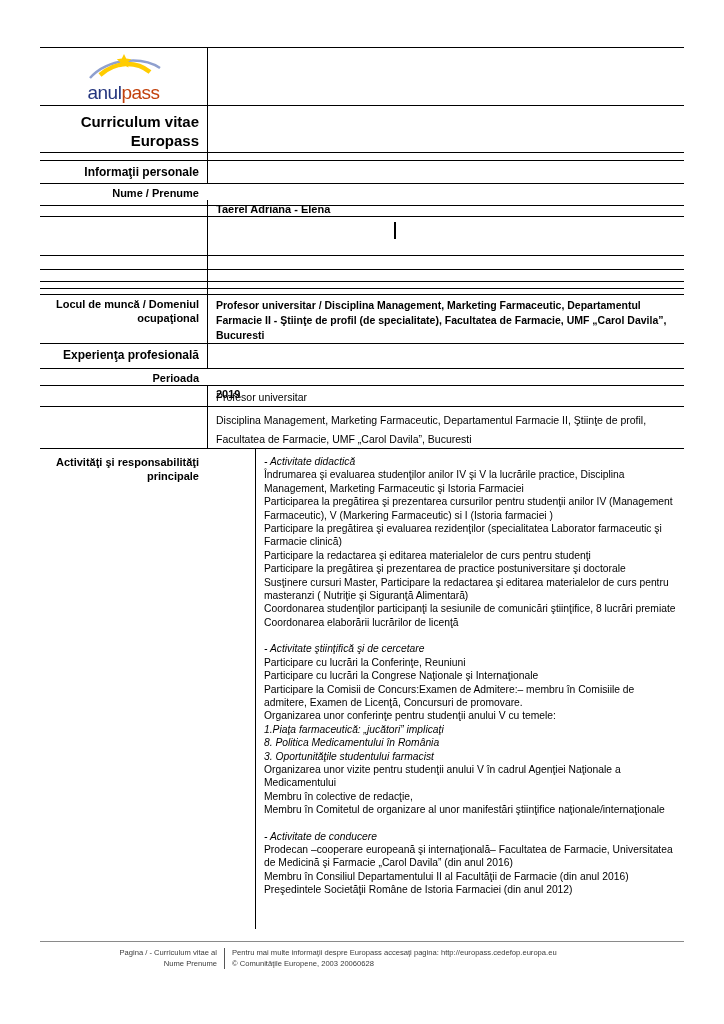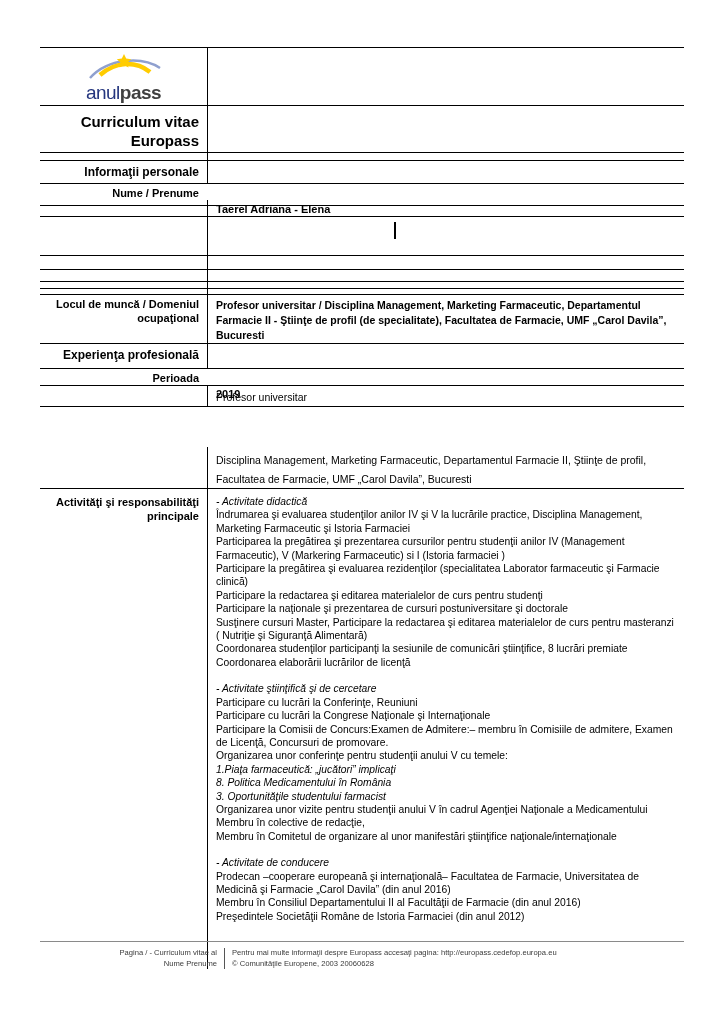--- a/index.html
+++ b/index.html
@@ -3,57 +3,57 @@
 <meta charset="utf-8">
 <style>
   * { margin:0; padding:0; box-sizing:border-box; }
   body { background:#e8e8e8; font-family:"Liberation Sans", sans-serif; }
   .page {
     position:relative; width:724px; height:1024px; background:#ffffff;
     margin:0 auto; overflow:hidden; color:#000;
   }
   .doc { position:absolute; left:40px; top:47px; width:644px; border-top:1px solid #000; }
   .row { display:flex; align-items:stretch; border-bottom:1px solid #000; }
-  .row.noline { border-bottom:none; }
+  .row.noline { border-bottom:none;gap:48px; }
   .cl { flex:0 0 167px; width:167px; text-align:right; padding:2px 8px 2px 2px; }
   .cr { flex:1; border-left:1.6px solid #000; padding:2px 4px 2px 8px; position:relative; }
 
   
   .r-logo  { height:58px; }
   .r-title { height:47px; }
   .r-gap1  { height:8px;  }
   .r-pers  { height:23px; }
   .r-name  { height:22px; }
   .r-e1 { height:11px; } .r-e2 { height:39px; } .r-e3 { height:14px; }
   .r-e4 { height:12px; } .r-e5 { height:7px;  } .r-e6 { height:6px;  }
   .r-work { height:49px; }
   .r-exp  { height:25px; }
   .r-per  { height:17px; }
   .r-pos1 { height:21px; }
-  .r-pos2 { height:42px;margin-top:40px; }
+  .r-pos2 { height:42px; }
   .r-act  { min-height:480px; }
 
   
   .title-txt { font-weight:bold; font-size:15px; line-height:19px; padding-top:6px; }
   .sec-head  { font-weight:bold; font-size:12px; padding-top:4px; }
   .lbl       { font-weight:bold; font-size:11px; line-height:14px; padding-top:2px; }
   .val-bold  { font-weight:bold; font-size:11px; padding-top:3px;margin-top:16px; }
   .work-val  { font-weight:bold; font-size:10.5px; line-height:15px; padding-top:3px; }
   .pos-line  { font-weight:normal; font-size:10.5px; line-height:15px; padding-top:4px; }
   .act-body  { font-size:10.3px; line-height:13.4px; padding-top:6px; padding-right:6px; }
   .act-body .it { font-style:italic; }
   .act-body .blank { height:13px; }
   .act-lbl { padding-top:6px; }
 
   
   .logo-cell { display:flex; align-items:center; justify-content:center; padding:2px 0; }
   .logo { text-align:center; }
   .logo-text { font-size:19px; letter-spacing:-0.5px; line-height:16px; margin-top:-3px; }
   .lt-euro { color:#24357e; font-weight:normal; }
-  .lt-pass { color:#404040; font-weight:bold; }
+  .lt-pass { color:#c2410c; font-weight:normal; }
 
   
   .caret { position:absolute; left:186px; top:5px; width:2px; height:17px; background:#000; }
 
   
   .footer-rule { position:absolute; left:40px; top:941px; width:644px; border-top:1px solid #8a8a8a; }
   .footer { position:absolute; left:40px; top:948px; width:644px; display:flex; font-size:7.6px; line-height:10.5px; color:#3a3a3a; }
   .f-left { flex:0 0 184px; text-align:right; padding-right:7px; }
   .f-right { flex:1; border-left:1px solid #555; padding-left:7px; }
 </style>
@@ -156,21 +156,21 @@
     </div>
 
     <div class="row r-act noline">
       <div class="cl lbl act-lbl">Activităţi şi responsabilităţi principale</div>
       <div class="cr act-body">
         <div class="it">-    Activitate didactică</div>
         <div>Îndrumarea şi evaluarea studenţilor anilor IV şi V la lucrările practice, Disciplina Management, Marketing Farmaceutic şi Istoria Farmaciei</div>
         <div>Participarea la pregătirea şi prezentarea cursurilor pentru studenţii anilor IV (Management Farmaceutic), V (Markering Farmaceutic) si I (Istoria farmaciei )</div>
         <div>Participare la pregătirea şi evaluarea rezidenţilor (specialitatea Laborator farmaceutic şi Farmacie clinică)</div>
         <div>Participare la redactarea şi editarea materialelor de curs pentru studenţi</div>
-        <div>Participare la naţionale şi prezentarea de cursuri postuniversitare şi doctorale</div>
+        <div>Participare la pregătirea şi prezentarea de practice postuniversitare şi doctorale</div>
         <div>Susţinere cursuri Master, Participare la redactarea şi editarea materialelor de curs pentru masteranzi ( Nutriţie şi Siguranţă Alimentară)</div>
         <div>Coordonarea studenţilor participanţi la sesiunile de comunicări ştiinţifice, 8 lucrări premiate</div>
         <div>Coordonarea elaborării lucrărilor de licenţă</div>
         <div class="blank"></div>
         <div class="it">-    Activitate ştiinţifică şi de cercetare</div>
         <div>Participare cu lucrări la Conferinţe, Reuniuni</div>
         <div>Participare cu lucrări la Congrese Naţionale şi Internaţionale</div>
         <div>Participare la Comisii de Concurs:Examen de Admitere:– membru în Comisiile de admitere, Examen de Licenţă, Concursuri de promovare.</div>
         <div>Organizarea unor conferinţe pentru studenţii anului V  cu temele:</div>
         <div class="it">1.Piaţa farmaceutică: „jucători” implicaţi</div>

